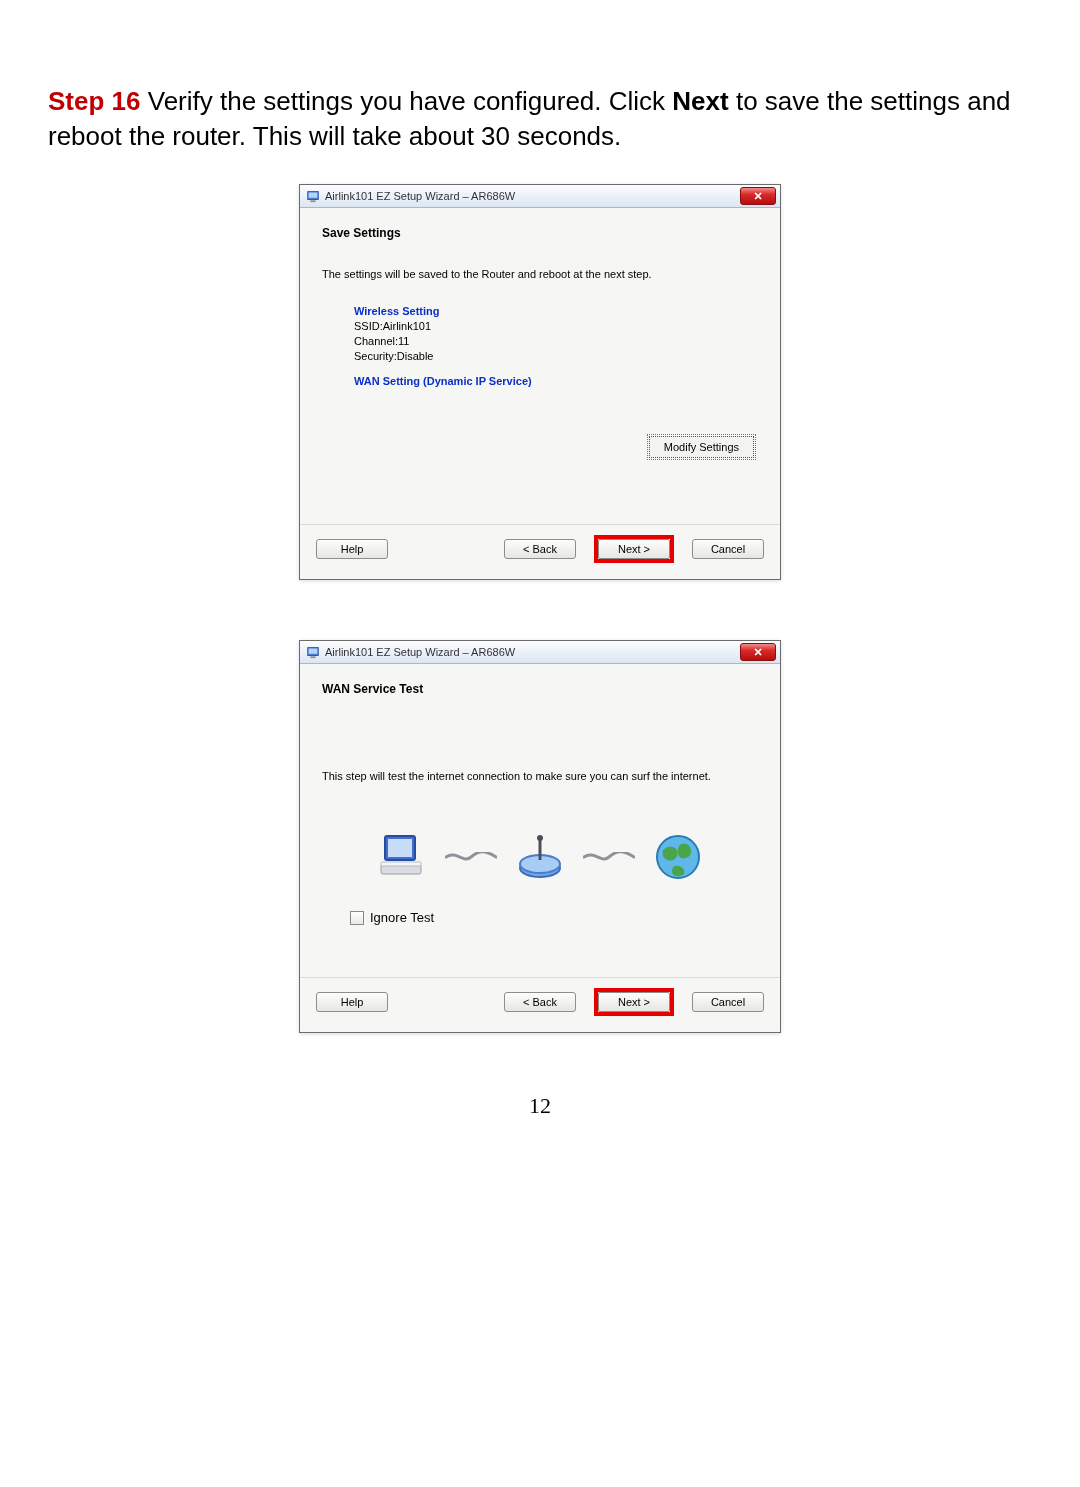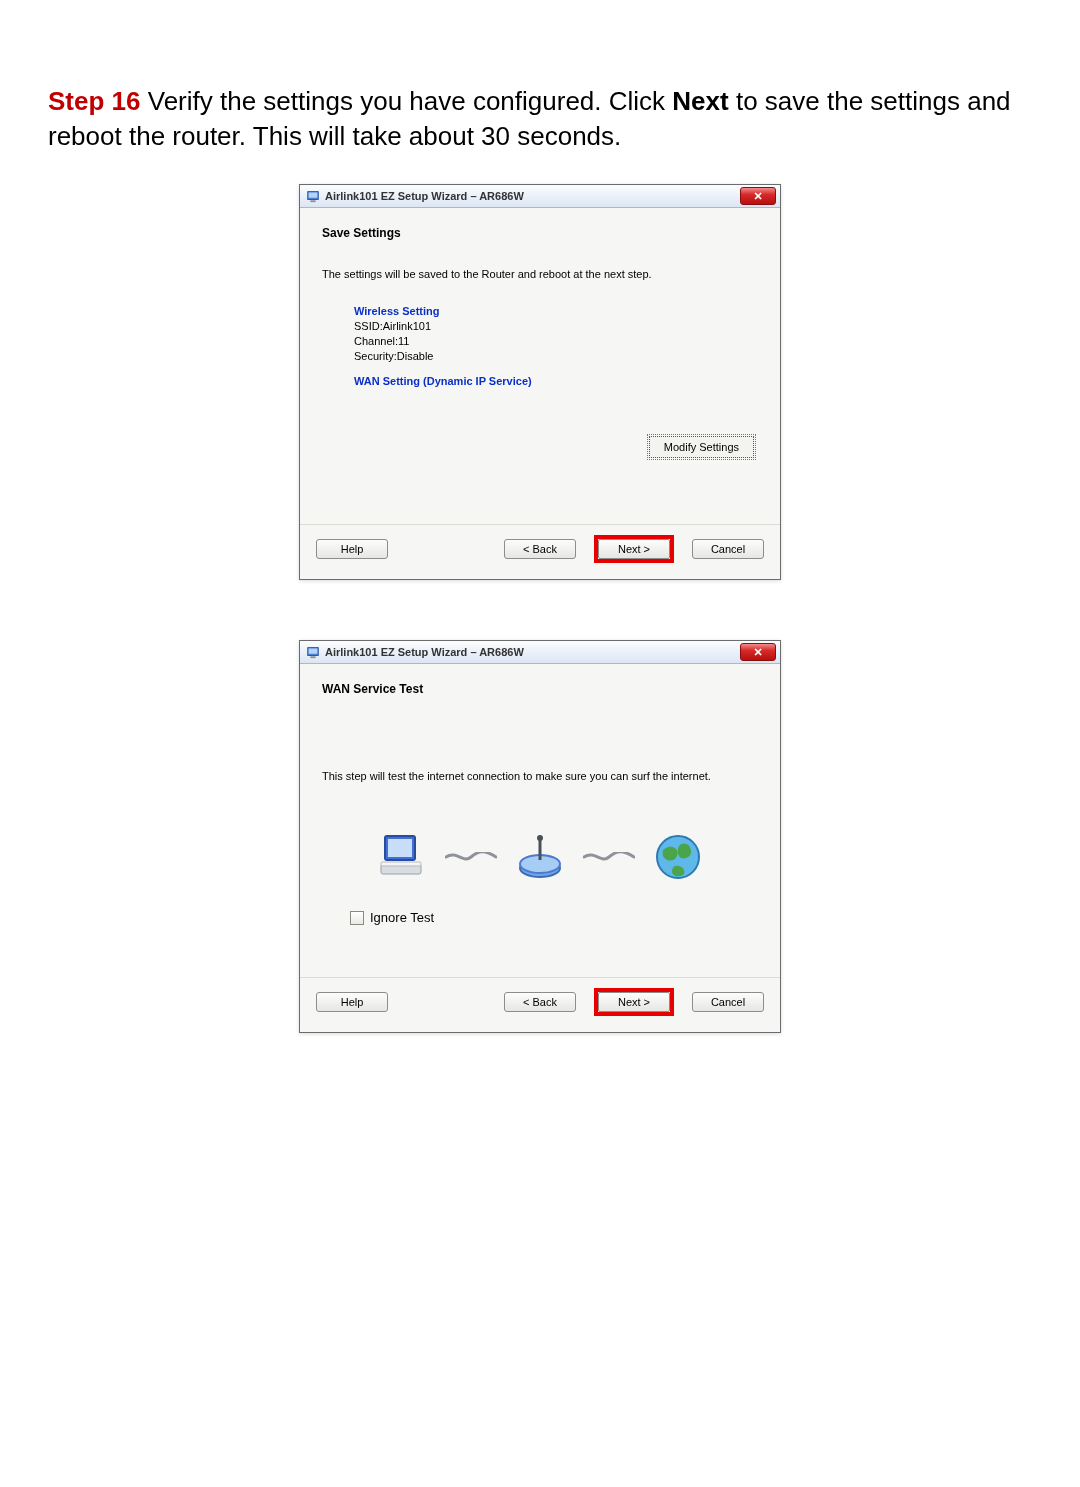--- a/index.html
+++ b/index.html
@@ -33,21 +33,21 @@
   .titlebar {
     display: flex;
     align-items: center;
     justify-content: space-between;
     background: linear-gradient(#fdfdfd, #eef3fb 40%, #dce6f3);
     padding: 2px 4px 2px 6px;
     border-bottom: 1px solid #b6b6b6;
     font-size: 11px;
     color: #333;
   }
-  .titlebar .left { display: flex; align-items: center; gap: 5px; font-weight: bold; }
+  .titlebar .left { display: flex; align-items: center; gap: 5px; }
   .app-icon {
     width: 14px; height: 14px;
     display: inline-block;
     position: relative;
   }
   .app-icon svg { width: 14px; height: 14px; }
   .close-btn {
     width: 34px; height: 16px;
     border-radius: 3px;
     background: linear-gradient(#f38b8b, #d72a2a 40%, #b80e0e);
@@ -258,14 +258,15 @@
       <div class="btn-group">
         <div class="btn">&lt; Back</div>
         <div class="highlight-box">
           <div class="btn">Next &gt;</div>
         </div>
         <div class="btn">Cancel</div>
       </div>
     </div>
   </div>
 
+  <div class="page-num">12</div>
 
 </div>
 
 </body></html>

